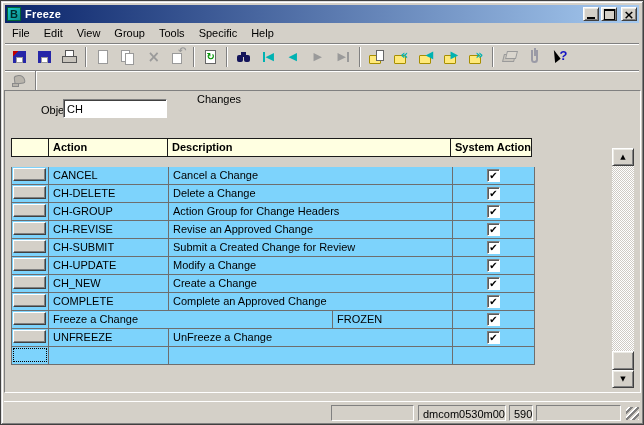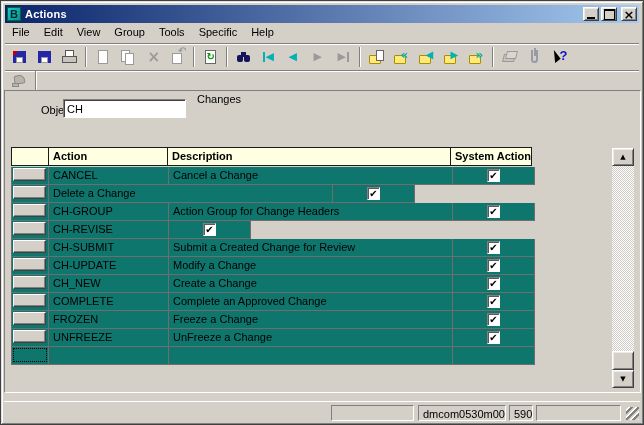--- a/index.html
+++ b/index.html
@@ -20,21 +20,21 @@
   .title{color:#fff;font-weight:bold;margin-left:4px;flex:1 1 auto;letter-spacing:.2px;}
   .wbtns{display:flex;gap:2px;}
   .wbtn{width:16px;height:14px;background:#d4d0c8;border:1px solid;border-color:#fff #404040 #404040 #fff;
     box-shadow:inset 1px 1px 0 #ecebe5, inset -1px -1px 0 #808080;
     display:flex;align-items:center;justify-content:center;position:relative;}
   .wbtn-close{margin-left:2px;}
   .wbtn-minimize::before{content:"";width:8px;height:2px;background:#000;margin-top:7px;}
   .wbtn-maximize::before{content:"";width:9px;height:8px;border:1px solid #000;border-top-width:2px;}
   .wbtn-close::before{content:"×";font:bold 13px/11px "DejaVu Sans",sans-serif;}
   
-  .menubar{position:absolute;left:4px;top:23px;right:4px;height:18px;display:flex;}
+  .menubar{position:absolute;left:4px;top:23px;right:4px;height:18px;display:flex;align-items:center;}
   .mitem{padding:2px 7px 3px;cursor:default;}
   
   .toolbar{position:absolute;left:4px;top:42px;right:4px;height:26px;
     border-top:1px solid #808080;box-shadow:inset 0 1px 0 #fff;
     display:flex;align-items:center;padding:1px 2px 0;}
   .toolbar2{position:absolute;left:4px;top:69px;right:4px;height:20px;
     border-top:1px solid #808080;box-shadow:inset 0 1px 0 #fff;
     display:flex;align-items:center;padding:1px 2px 0;}
   .tbtn{width:25px;height:22px;display:flex;align-items:center;justify-content:center;flex:0 0 auto;}
   .tsep{width:2px;height:20px;border-left:1px solid #808080;border-right:1px solid #fff;margin:0 3px;flex:0 0 auto;}
@@ -85,32 +85,32 @@
   .ic-context-help::after{content:"?";left:9px;top:1px;font:bold 13px/14px "Liberation Sans",sans-serif;color:#1212c4;}
   
   .ic-specific-action::before{left:3px;top:3px;width:11px;height:9px;background:#b8b4ac;border:1px solid #8a8a8a;border-radius:3px 6px 2px 2px;transform:rotate(-8deg);}
   .ic-specific-action::after{left:1px;top:11px;width:7px;height:4px;background:#b8b4ac;border:1px solid #8a8a8a;}
   
   .client{position:absolute;left:3px;top:89px;width:637px;height:303px;
     border:1px solid;border-color:#808080 #fff #fff #808080;}
   .lbl{position:absolute;}
   .objlbl{left:40px;top:103px;}
   .objdesc{left:196px;top:92px;}
-  .objinput{position:absolute;left:62px;top:98px;width:123px;height:19px;background:#fff;
+  .objinput{position:absolute;left:62px;top:98px;width:104px;height:19px;background:#fff;
     border:1px solid;border-color:#808080 #fff #fff #808080;box-shadow:inset 1px 1px 0 #404040;
     padding:3px 0 0 3px;}
   
-  .thead{position:absolute;left:10px;top:146px;display:flex;}
+  .thead{position:absolute;left:10px;top:137px;display:flex;}
   .hc{height:19px;background:#ffffe1;border:1px solid #1a1a1a;margin-left:-1px;
     font-weight:bold;padding:2px 0 0 4px;}
   .hc:first-child{margin-left:0;}
   .c0{width:38px;}.c1{width:120px;}.c2{width:284px;}.c3{width:82px;}
   .tbody{position:absolute;left:10px;top:166px;}
   .trow{display:flex;height:18px;}
-  .cell{height:18px;background:#0f766e;border-right:1px solid #6e6e6e;border-bottom:1px solid #6e6e6e;
+  .cell{height:18px;background:#7dd3fc;border-right:1px solid #6e6e6e;border-bottom:1px solid #6e6e6e;
     padding:2px 0 0 4px;overflow:hidden;white-space:nowrap;}
   .cell.c0{border-left:1px solid #6e6e6e;padding:0;}
   .cell.c3{display:flex;align-items:center;justify-content:center;padding:0;}
   .rowsel{width:33px;height:13px;margin:1px 0 0 1px;background:#d4d0c8;
     border:1px solid;border-color:#fff #404040 #404040 #fff;box-shadow:inset -1px -1px 0 #808080;}
   .rowsel-new{width:34px;height:14px;margin:1px 0 0 1px;border:1px dotted #000;}
   .cbx{width:13px;height:13px;background:#fff;border:1px solid #808080;
     border-right-color:#fff;border-bottom-color:#fff;box-shadow:inset 1px 1px 0 #5a5a5a;
     display:flex;align-items:center;justify-content:center;}
   .cbx.checked::before{content:"✔";font:bold 10px/10px "DejaVu Sans",sans-serif;color:#000;}
@@ -137,21 +137,21 @@
   .grip{position:absolute;right:1px;bottom:2px;width:13px;height:13px;
     background:repeating-linear-gradient(135deg,transparent 0 2px,#fff 2px 3px,#808080 3px 5px);}
 </style>
 </head>
 <body>
 
 <div class="window">
 
   <div class="titlebar">
     <span class="titleicon">B</span>
-    <span class="title">Actions</span>
+    <span class="title">Freeze</span>
     <span class="wbtns" id="wbtns">
         <span class="wbtn wbtn-minimize"></span>
         <span class="wbtn wbtn-maximize"></span>
         <span class="wbtn wbtn-close"></span>
       </span>
   </div>
 
   <div class="menubar" id="menubar">
       <span class="mitem">File</span>
       <span class="mitem">Edit</span>
@@ -262,40 +262,42 @@
         <div class="cell c1">CANCEL</div>
         <div class="cell c2">Cancel a Change</div>
         <div class="cell c3">
           <span class="cbx checked"></span>
         </div>
       </div>
       <div class="trow">
         <div class="cell c0">
           <div class="rowsel"></div>
         </div>
+        <div class="cell c1">CH-DELETE</div>
         <div class="cell c2">Delete a Change</div>
         <div class="cell c3">
           <span class="cbx checked"></span>
         </div>
       </div>
       <div class="trow">
         <div class="cell c0">
           <div class="rowsel"></div>
         </div>
         <div class="cell c1">CH-GROUP</div>
         <div class="cell c2">Action Group for Change Headers</div>
         <div class="cell c3">
           <span class="cbx checked"></span>
         </div>
       </div>
       <div class="trow">
         <div class="cell c0">
           <div class="rowsel"></div>
         </div>
         <div class="cell c1">CH-REVISE</div>
+        <div class="cell c2">Revise an Approved Change</div>
         <div class="cell c3">
           <span class="cbx checked"></span>
         </div>
       </div>
       <div class="trow">
         <div class="cell c0">
           <div class="rowsel"></div>
         </div>
         <div class="cell c1">CH-SUBMIT</div>
         <div class="cell c2">Submit a Created Change for Review</div>
@@ -330,22 +332,22 @@
         <div class="cell c1">COMPLETE</div>
         <div class="cell c2">Complete an Approved Change</div>
         <div class="cell c3">
           <span class="cbx checked"></span>
         </div>
       </div>
       <div class="trow">
         <div class="cell c0">
           <div class="rowsel"></div>
         </div>
+        <div class="cell c2">Freeze a Change</div>
         <div class="cell c1">FROZEN</div>
-        <div class="cell c2">Freeze a Change</div>
         <div class="cell c3">
           <span class="cbx checked"></span>
         </div>
       </div>
       <div class="trow">
         <div class="cell c0">
           <div class="rowsel"></div>
         </div>
         <div class="cell c1">UNFREEZE</div>
         <div class="cell c2">UnFreeze a  Change</div>

